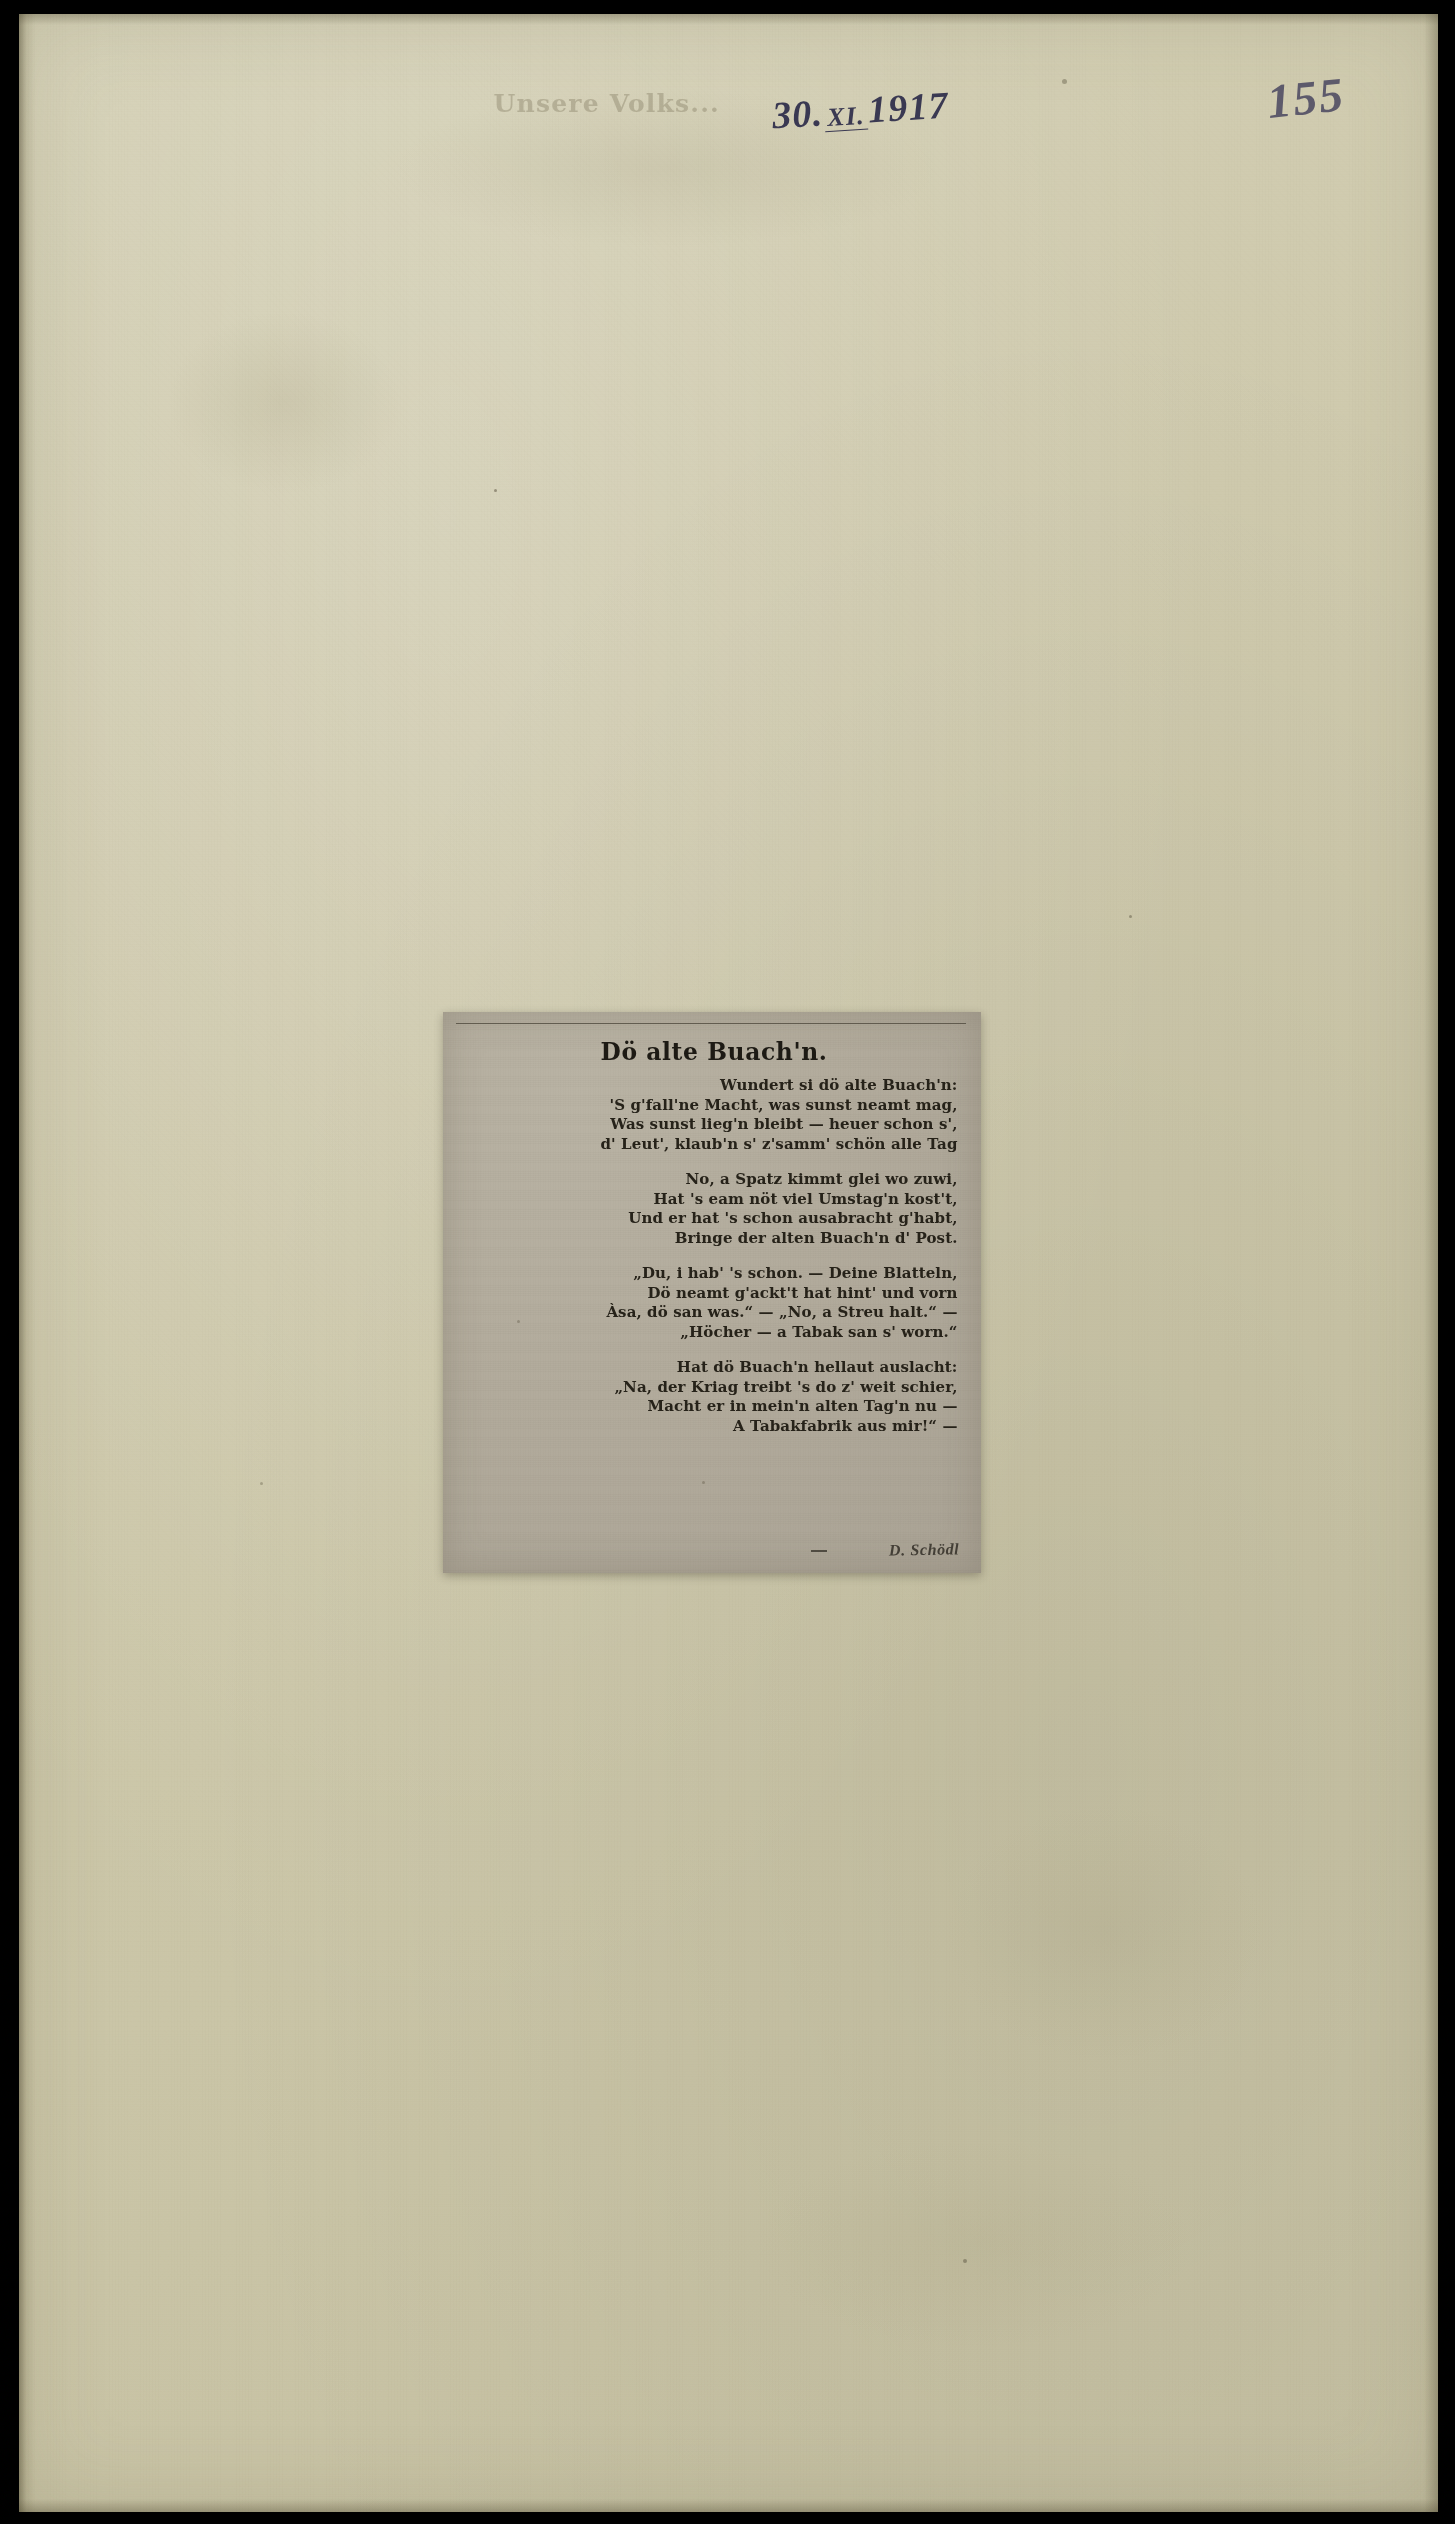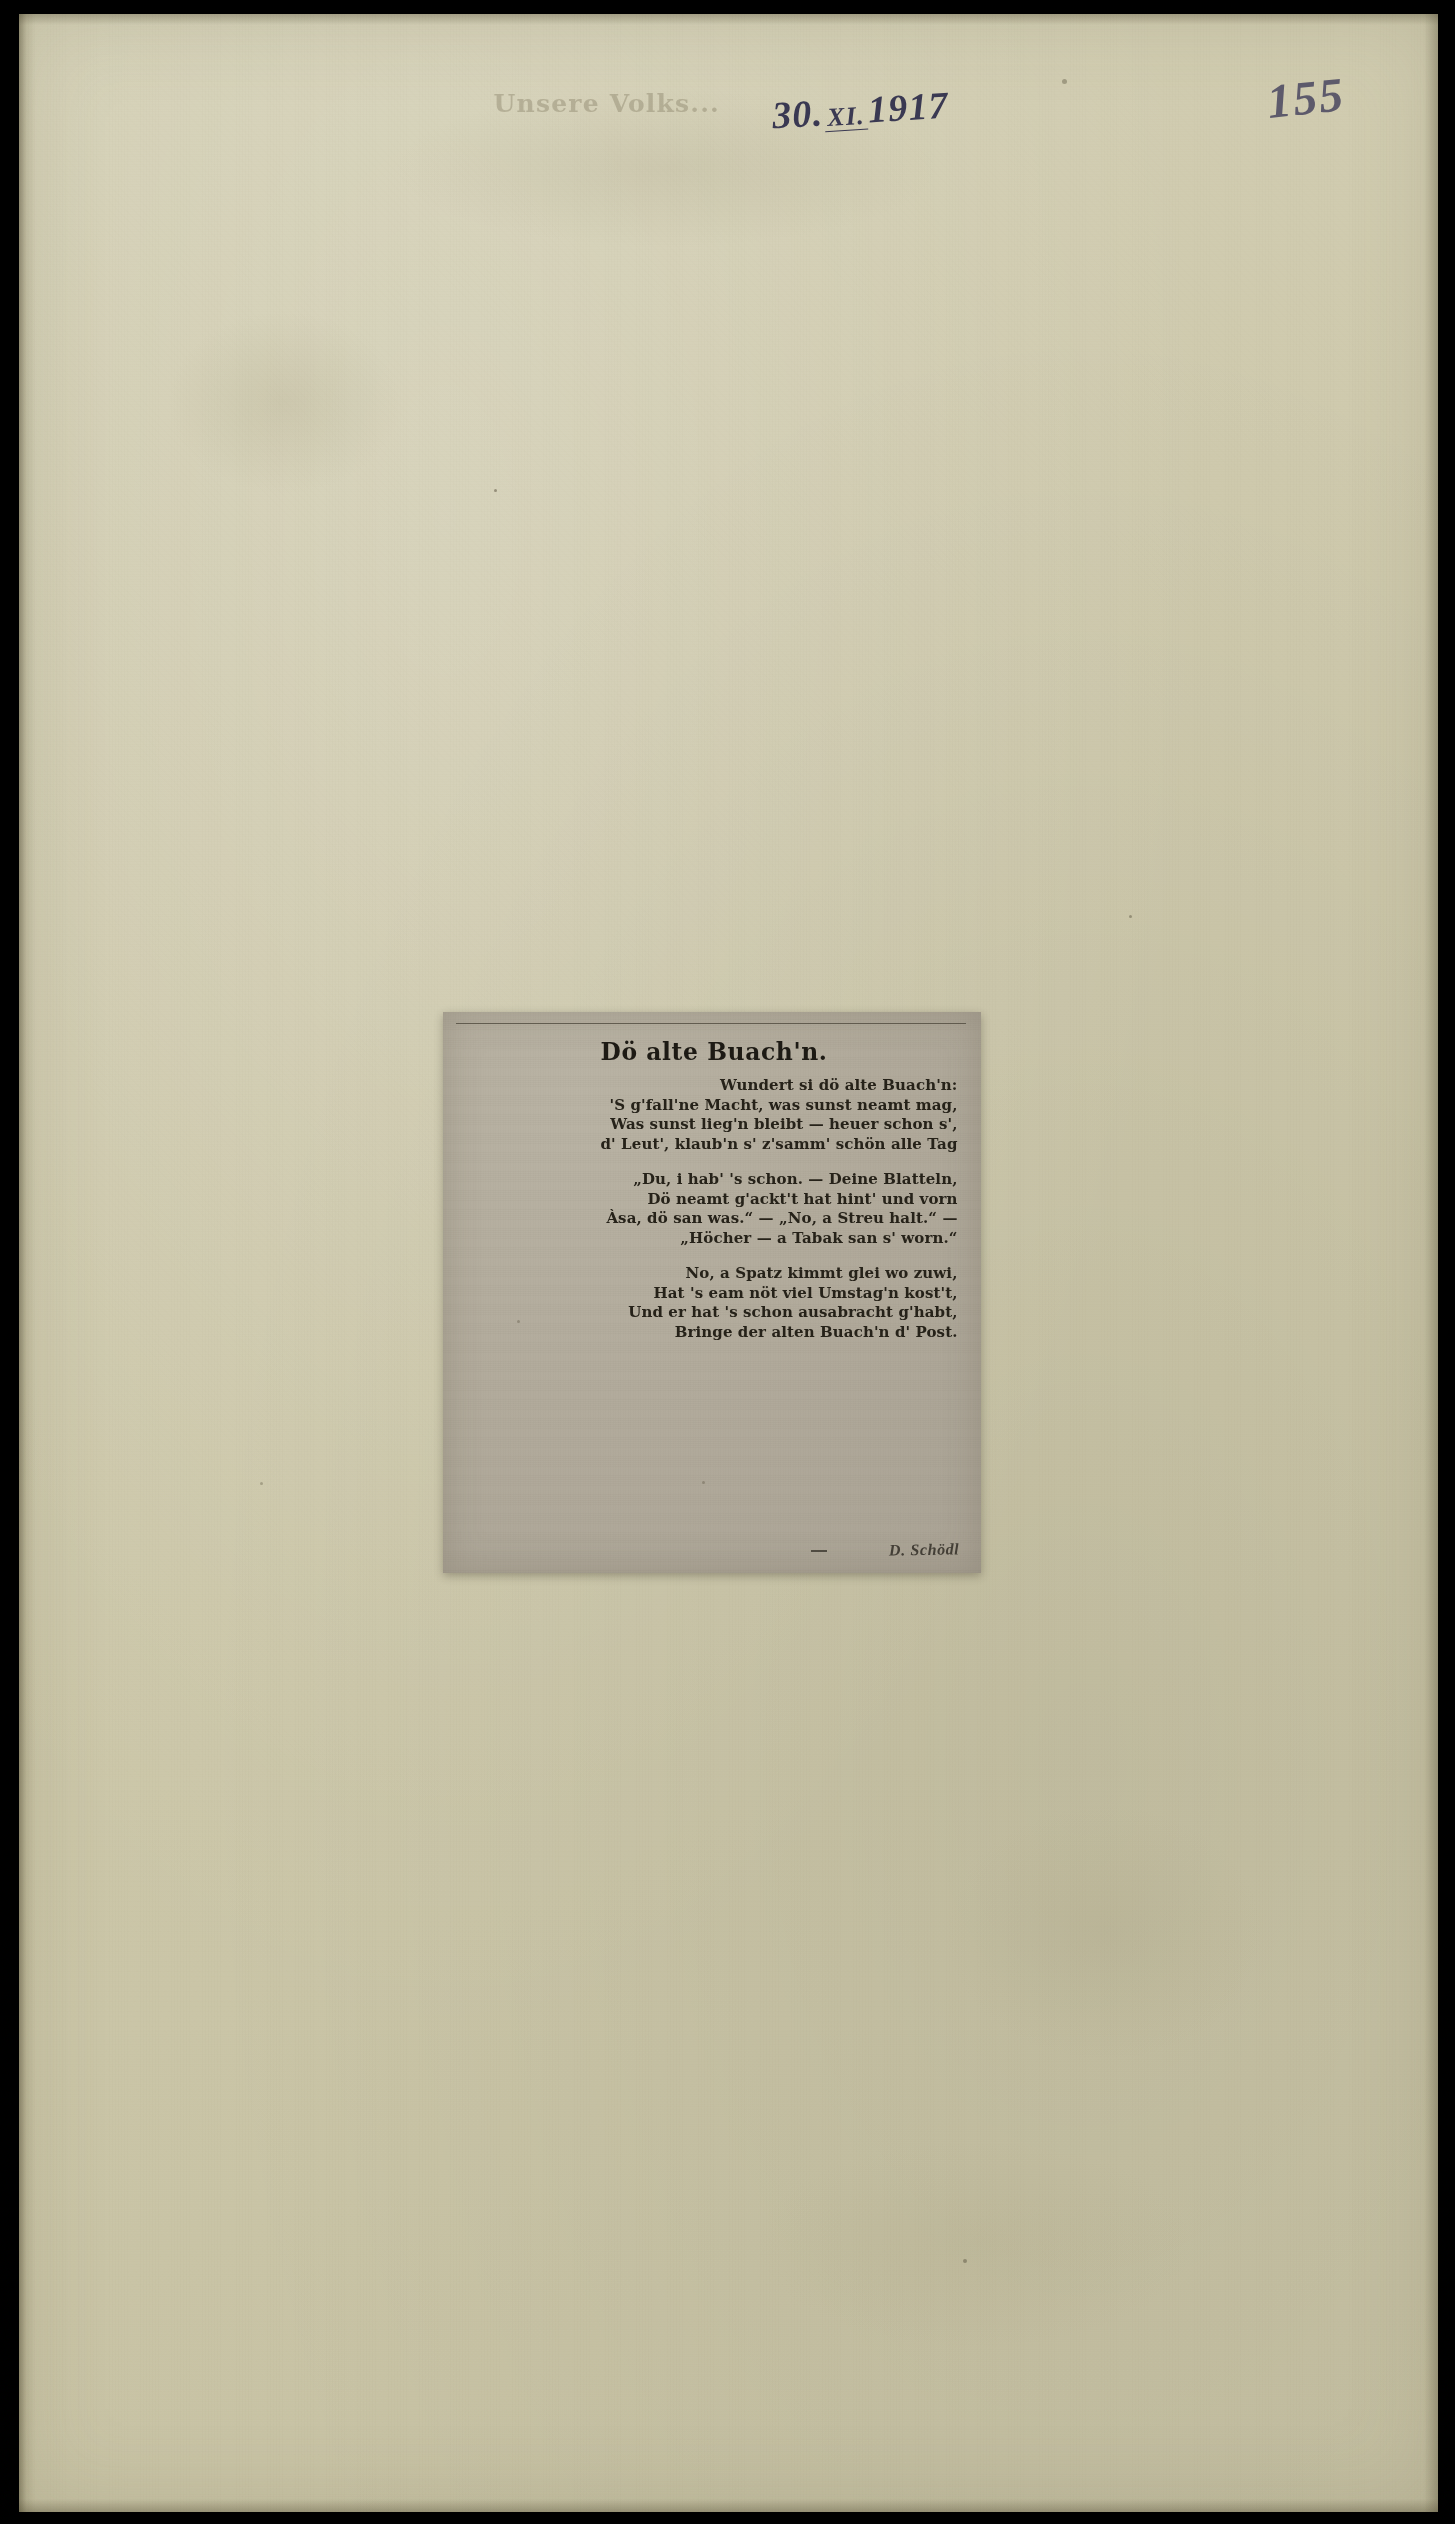--- a/index.html
+++ b/index.html
@@ -279,33 +279,39 @@
 
       <div class="stanza">
         <span class="ln">Wundert si dö alte Buach'n:</span>
         <span class="ln">'S g'fall'ne Macht, was sunst neamt mag,</span>
         <span class="ln">Was sunst lieg'n bleibt — heuer schon s',</span>
         <span class="ln">d' Leut', klaub'n s' z'samm' schön alle Tag</span>
       </div>
 
 
       <div class="stanza">
+        <span class="ln">No, a Spatz kimmt glei wo zuwi,</span>
+        <span class="ln">Hat 's eam nöt viel Umstag'n kost't,</span>
+        <span class="ln">Und er hat 's schon ausabracht g'habt,</span>
+        <span class="ln">Bringe der alten Buach'n d' Post.</span>
+      </div>
+
+      <div class="stanza">
         <span class="ln ind">„Du, i hab' 's schon. — Deine Blatteln,</span>
         <span class="ln">Dö neamt g'ackt't hat hint' und vorn</span>
         <span class="ln">Àsa, dö san was.“ — „No, a Streu halt.“ —</span>
         <span class="ln ind">„Höcher — a Tabak san s' worn.“</span>
       </div>
 
       <div class="stanza">
-        <span class="ln">No, a Spatz kimmt glei wo zuwi,</span>
-        <span class="ln">Hat 's eam nöt viel Umstag'n kost't,</span>
-        <span class="ln">Und er hat 's schon ausabracht g'habt,</span>
-        <span class="ln">Bringe der alten Buach'n d' Post.</span>
+        <span class="ln">Hat dö Buach'n hellaut auslacht:</span>
+        <span class="ln ind">„Na, der Kriag treibt 's do z' weit schier,</span>
+        <span class="ln ind">Macht er in mein'n alten Tag'n nu —</span>
+        <span class="ln ind">A Tabakfabrik aus mir!“  —</span>
       </div>
-
     </div>
 
     <div class="sig-dash"></div>
     <div id="clip-signature">D. Schödl</div>
   </div>
 
 </div>
 
 
 </body></html>

